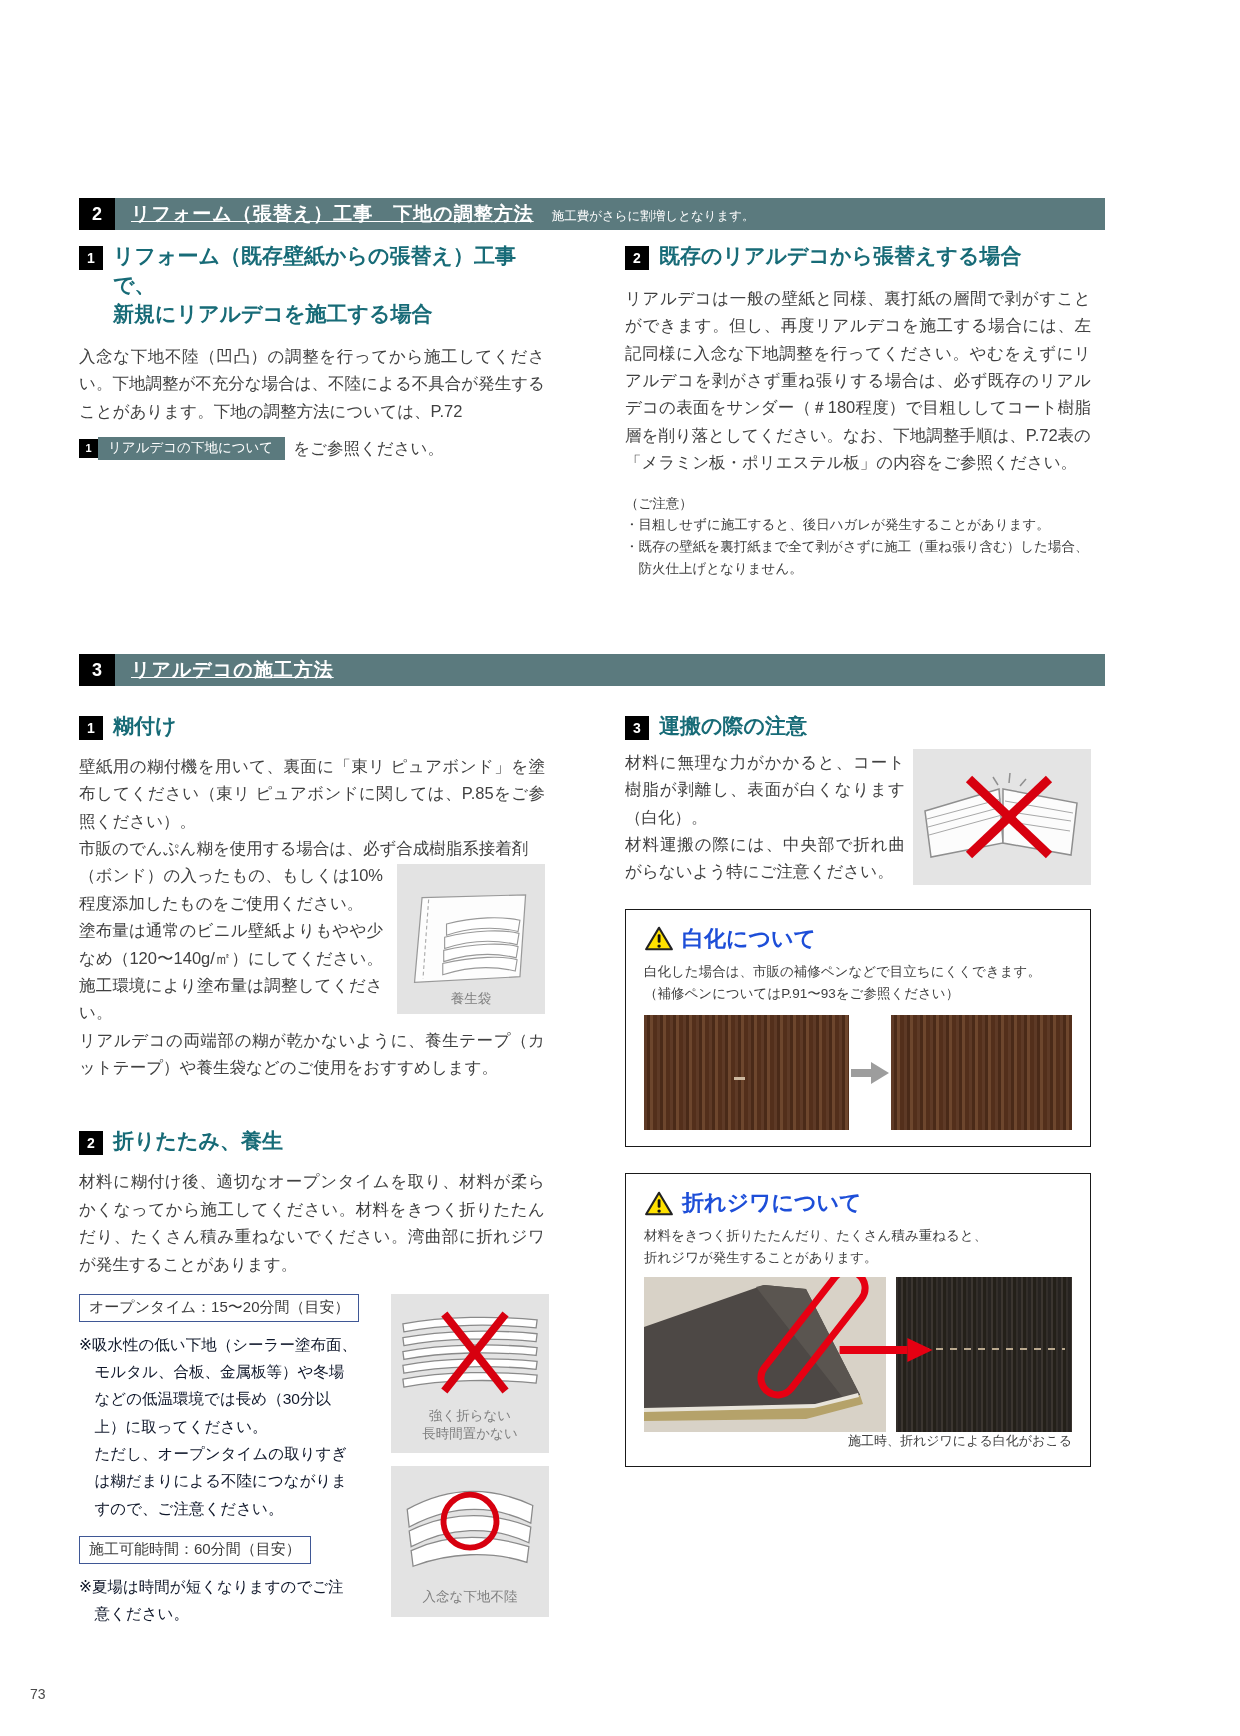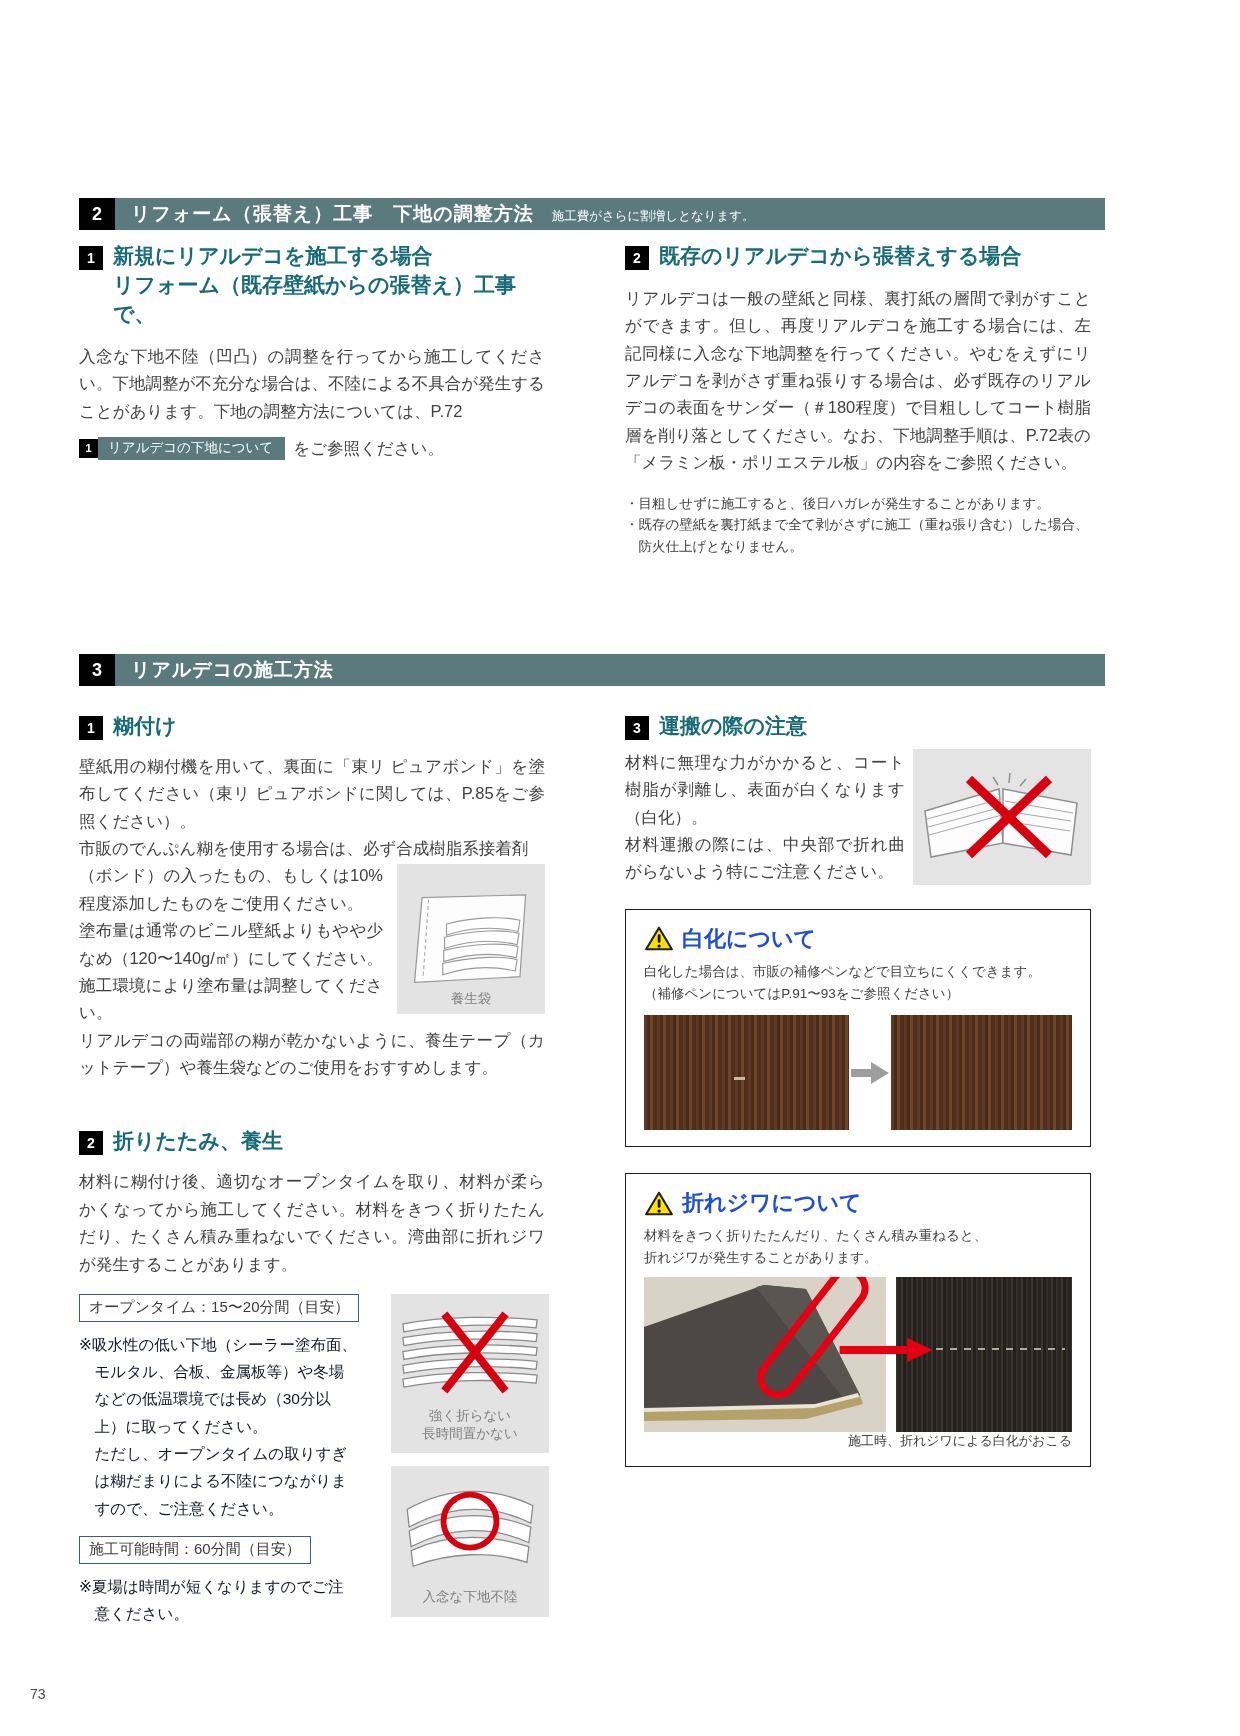--- a/index.html
+++ b/index.html
@@ -7,21 +7,21 @@
   body {
     width:1240px; height:1736px; position:relative;
     font-family:"Liberation Sans","DejaVu Sans",sans-serif;
     color:#404040;
   }
   
   .secbar { position:absolute; left:79px; width:1026px; height:32px;
     background:#5b7a7e; display:flex; align-items:center; }
   .secbar-num { width:36px; height:32px; background:#000; color:#fff;
     font-size:18px; font-weight:bold; display:flex; align-items:center; justify-content:center; flex:none; }
-  .secbar-title { color:#fff; font-size:19px; font-weight:bold; padding-left:16px; letter-spacing:1px; }
+  .secbar-title { color:#fff; font-size:19px; font-weight:bold; padding-left:16px; letter-spacing:1px;text-decoration:underline; }
   .secbar-note { color:#fff; font-size:12.5px; margin-left:18px; padding-top:4px; }
 
   
   .subhead { display:flex; align-items:flex-start; }
   .subnum { width:24px; height:24px; background:#000; color:#fff; flex:none;
     font-size:14px; font-weight:bold; text-align:center; line-height:24px; margin:4px 10px 0 0; }
   .subtitle { color:#176b77; font-size:21px; font-weight:bold; line-height:1.38; }
 
   .col { position:absolute; width:466px; }
   .body-text { font-size:16.5px; line-height:1.66; color:#404040; text-align:justify; }
@@ -99,39 +99,40 @@
 <div class="secbar" style="top:198px;">
   <div class="secbar-num">2</div>
   <div class="secbar-title">リフォーム（張替え）工事　下地の調整方法</div>
   <div class="secbar-note">施工費がさらに割増しとなります。</div>
 </div>
 
 <div class="col" style="left:79px; top:242px;">
   <div class="subhead">
     <div class="subnum">1</div>
     <div class="subtitle">
+      <div>リフォーム（既存壁紙からの張替え）工事で、</div>
       <div>新規にリアルデコを施工する場合</div>
-      <div>リフォーム（既存壁紙からの張替え）工事で、</div>
     </div>
   </div>
   <p class="body-text" style="margin-top:14px;">入念な下地不陸（凹凸）の調整を行ってから施工してください。下地調整が不充分な場合は、不陸による不具合が発生することがあります。下地の調整方法については、P.72</p>
   <div class="refline">
     <span class="refnum">1</span>
     <span class="reflabel">リアルデコの下地について</span>
     <span class="refsuffix">をご参照ください。</span>
   </div>
 </div>
 
 <div class="col" style="left:625px; top:242px;">
   <div class="subhead">
     <div class="subnum">2</div>
     <div class="subtitle">既存のリアルデコから張替えする場合</div>
   </div>
   <p class="body-text" style="margin-top:14px;">リアルデコは一般の壁紙と同様、裏打紙の層間で剥がすことができます。但し、再度リアルデコを施工する場合には、左記同様に入念な下地調整を行ってください。やむをえずにリアルデコを剥がさず重ね張りする場合は、必ず既存のリアルデコの表面をサンダー（＃180程度）で目粗ししてコート樹脂層を削り落としてください。なお、下地調整手順は、P.72表の「メラミン板・ポリエステル板」の内容をご参照ください。</p>
   <div class="caution">
+    <p>（ご注意）</p>
     <p>・目粗しせずに施工すると、後日ハガレが発生することがあります。</p>
     <p>・既存の壁紙を裏打紙まで全て剥がさずに施工（重ね張り含む）した場合、</p>
     <p>　防火仕上げとなりません。</p>
   </div>
 </div>
 
 <div class="secbar" style="top:654px;">
   <div class="secbar-num">3</div>
   <div class="secbar-title">リアルデコの施工方法</div>
 </div>

